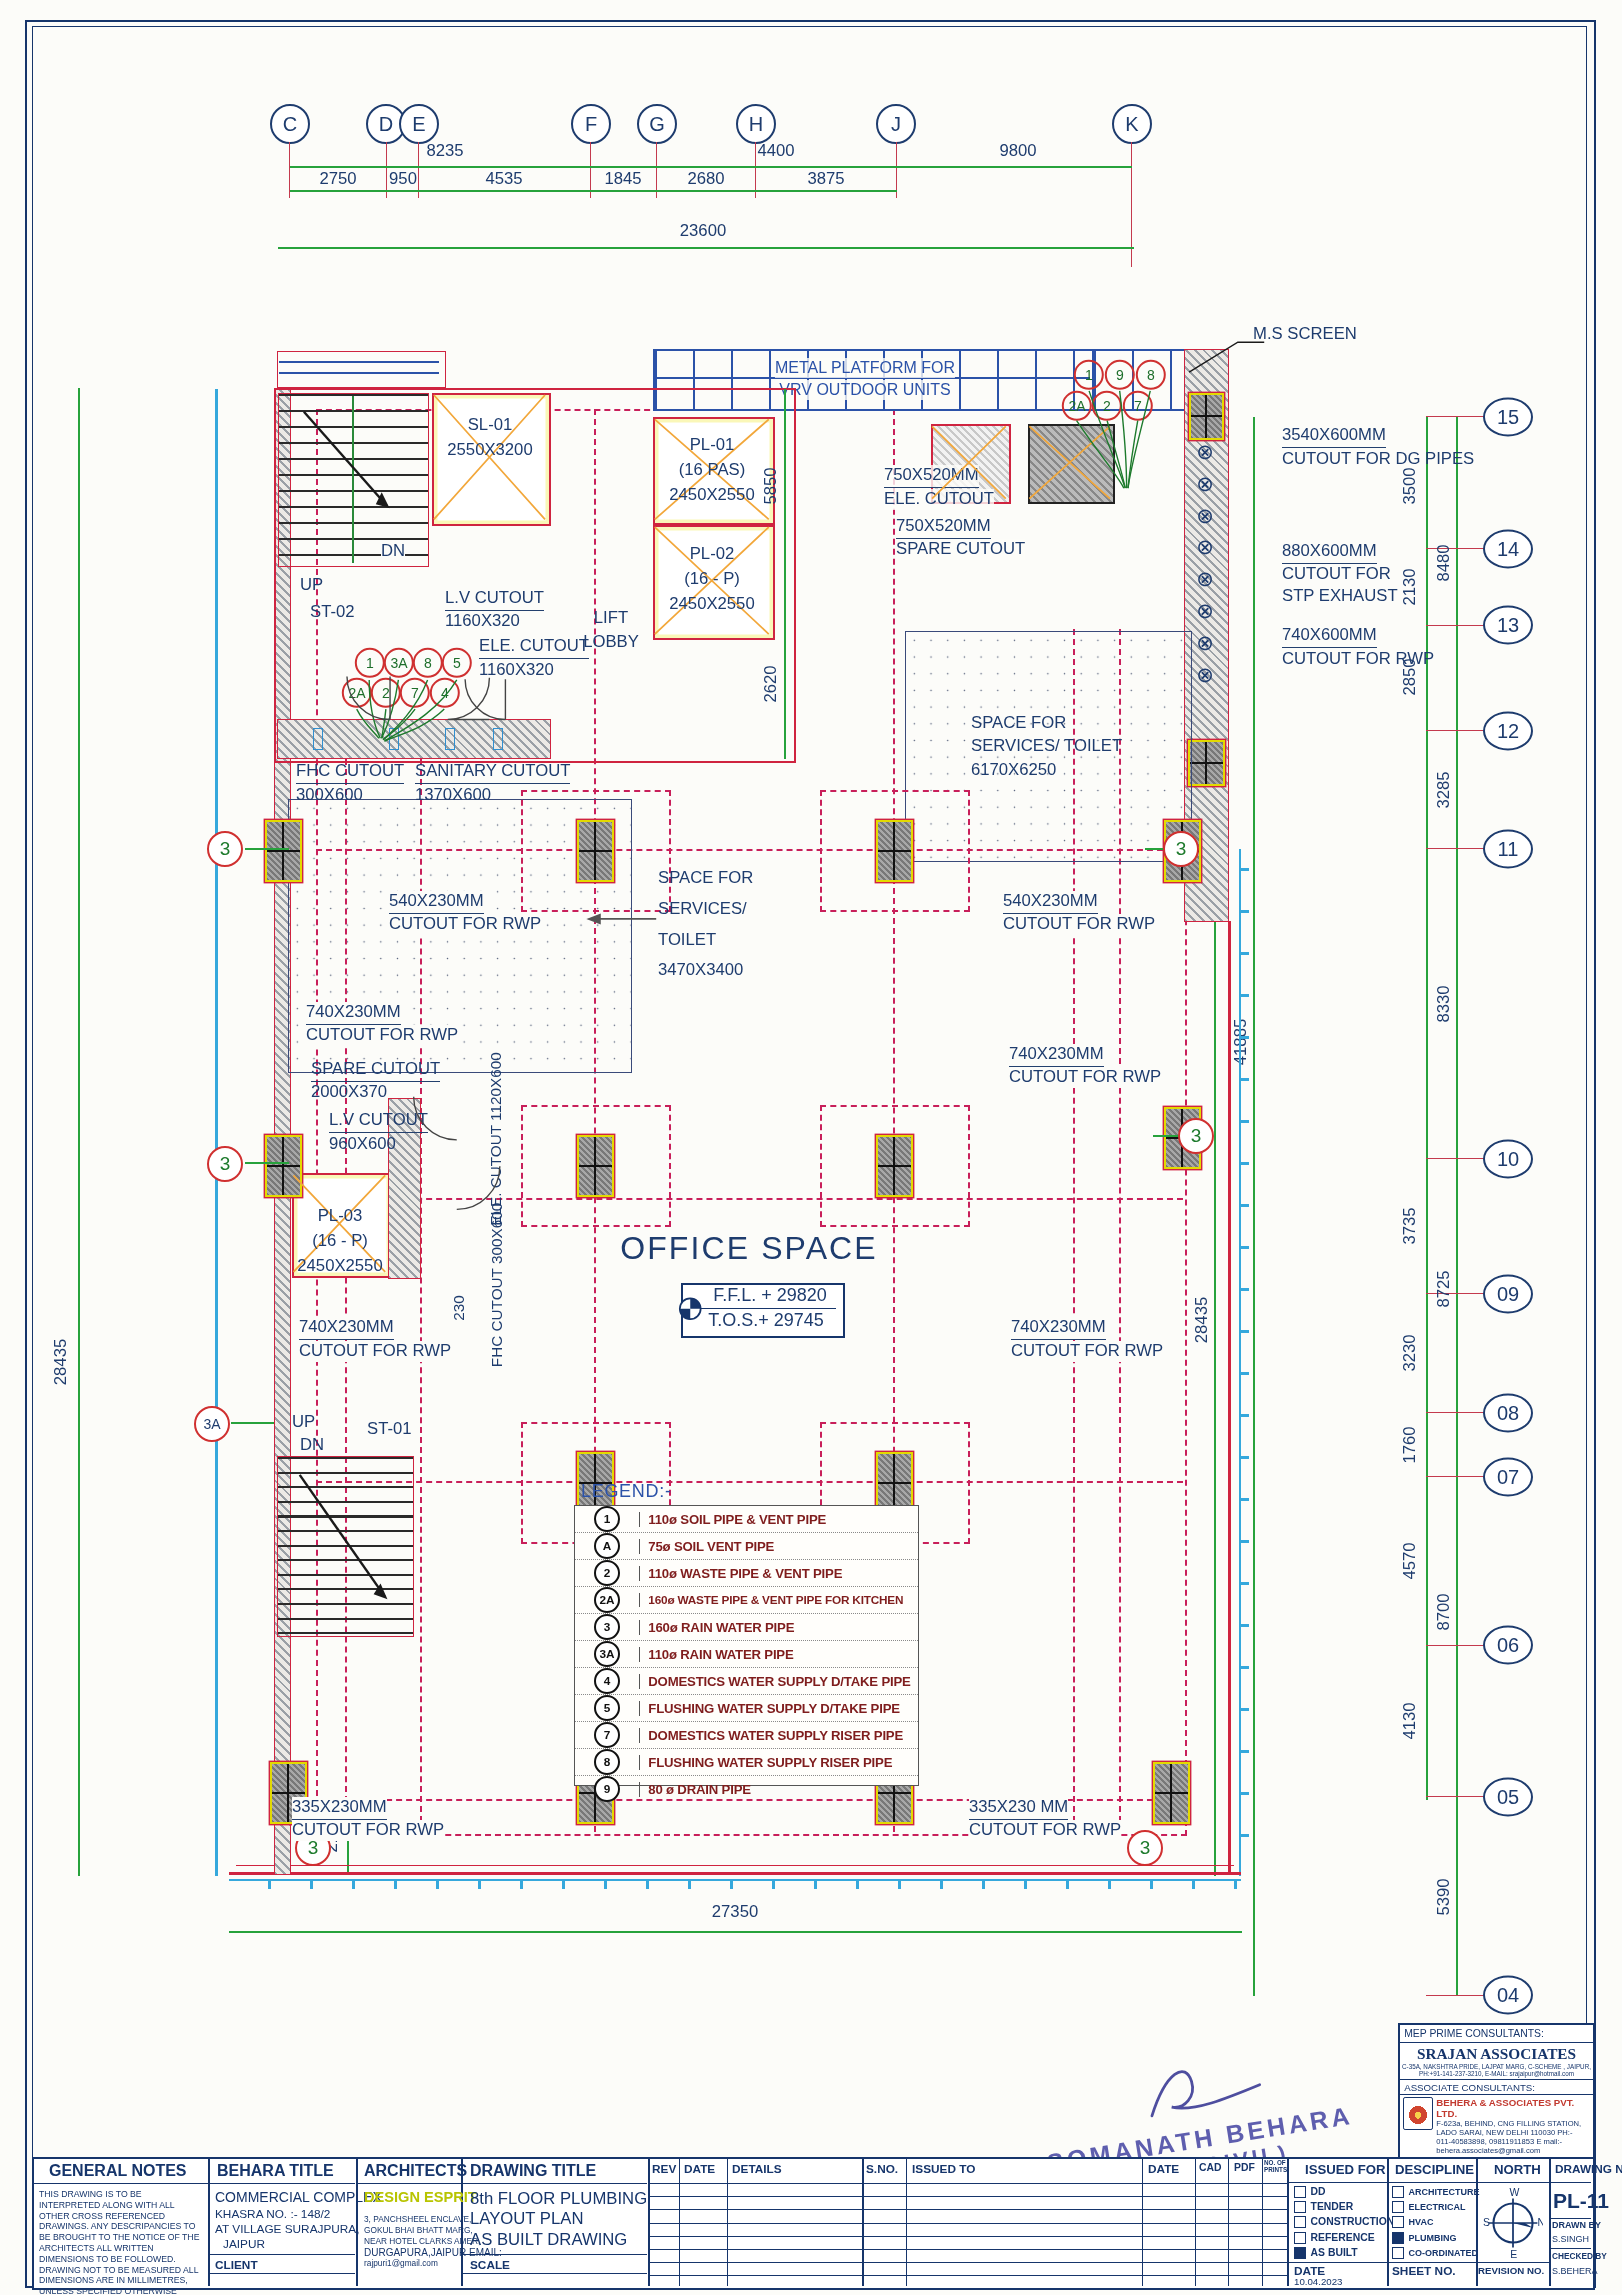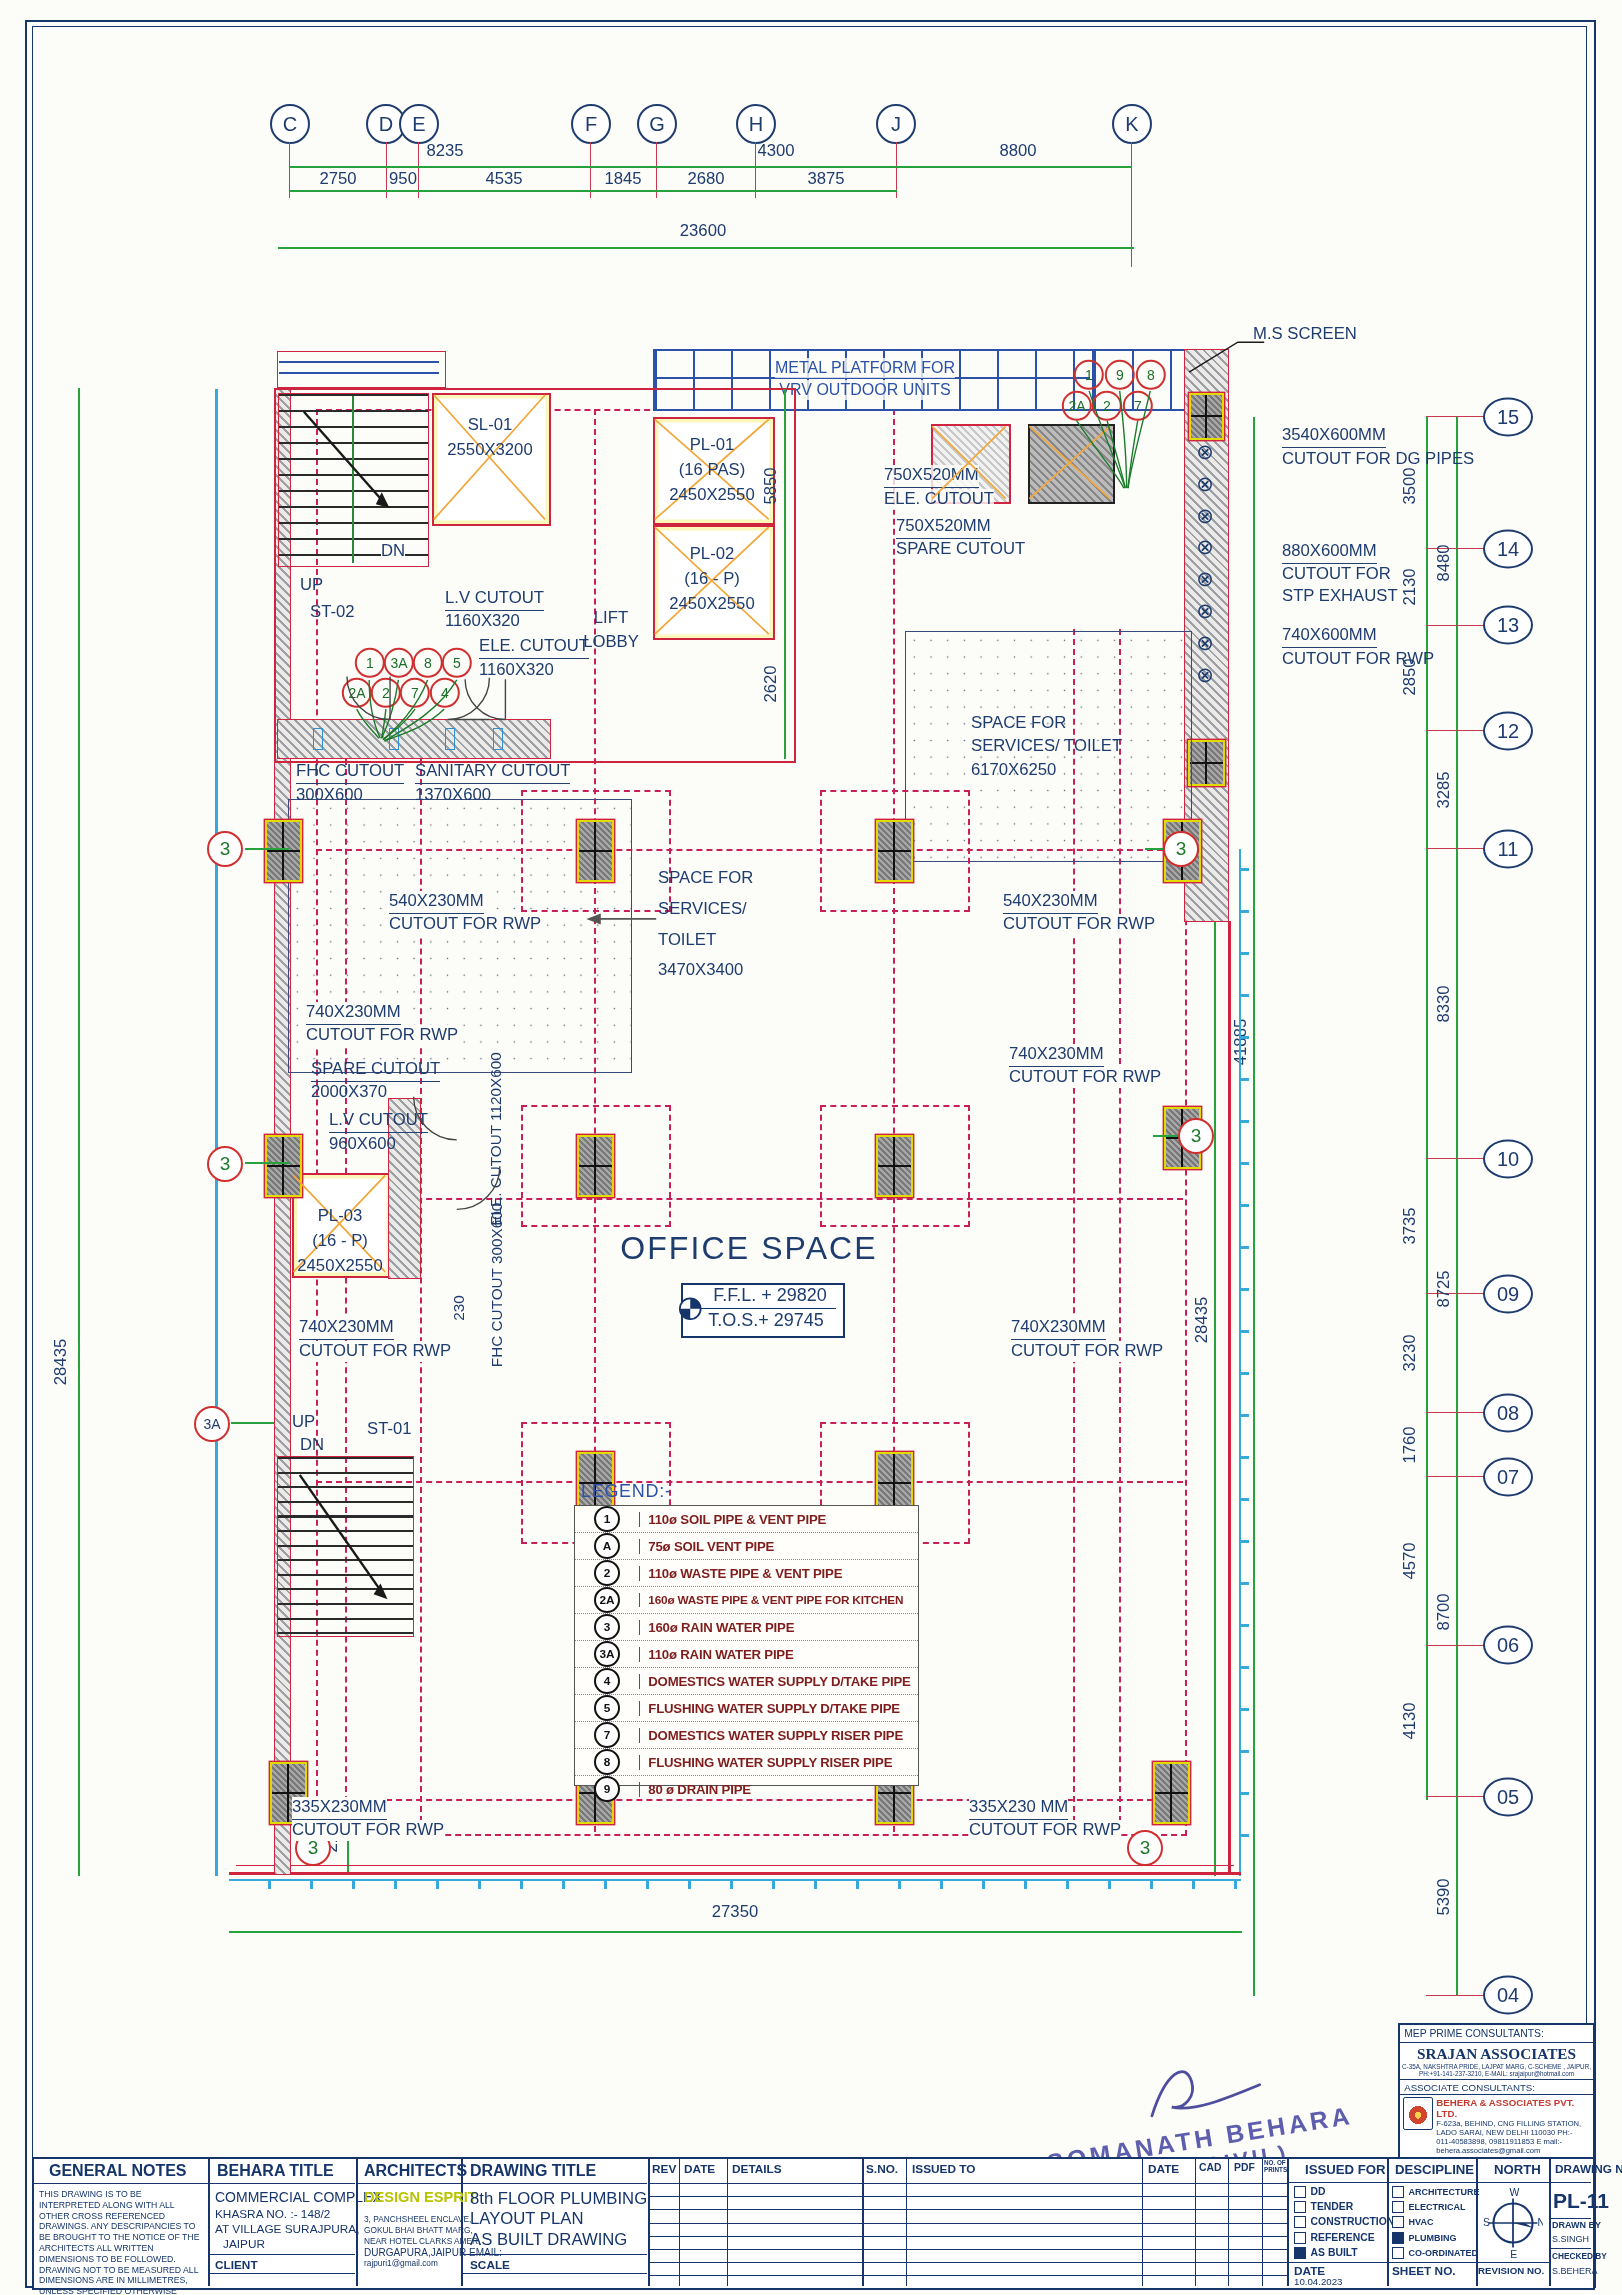--- a/index.html
+++ b/index.html
@@ -99,22 +99,22 @@
   <div class="rtickv" style="left:656px;top:142px;height:56px;"></div>
   <div class="rtickv" style="left:755px;top:142px;height:56px;"></div>
   <div class="rtickv" style="left:896px;top:142px;height:56px;"></div>
   <div class="rtickv" style="left:1131px;top:142px;height:125px;"></div>
 
   <div class="hl" style="left:290px;top:166px;width:842px;"></div>
   <div class="hl" style="left:290px;top:190px;width:607px;"></div>
   <div class="hl" style="left:278px;top:247px;width:856px;"></div>
 
   <div class="lbl ctr" style="left:445px;top:151px;">8235</div>
-  <div class="lbl ctr" style="left:776px;top:151px;">4300</div>
-  <div class="lbl ctr" style="left:1018px;top:151px;">8800</div>
+  <div class="lbl ctr" style="left:776px;top:151px;">4400</div>
+  <div class="lbl ctr" style="left:1018px;top:151px;">9800</div>
   <div class="lbl ctr" style="left:338px;top:179px;">2750</div>
   <div class="lbl ctr" style="left:403px;top:179px;">950</div>
   <div class="lbl ctr" style="left:504px;top:179px;">4535</div>
   <div class="lbl ctr" style="left:623px;top:179px;">1845</div>
   <div class="lbl ctr" style="left:706px;top:179px;">2680</div>
   <div class="lbl ctr" style="left:826px;top:179px;">3875</div>
   <div class="lbl ctr" style="left:703px;top:231px;">23600</div>
 
   <div class="vl" style="left:1426px;top:417px;height:1383px;"></div>
   <div class="vl" style="left:1456px;top:417px;height:1579px;"></div>

